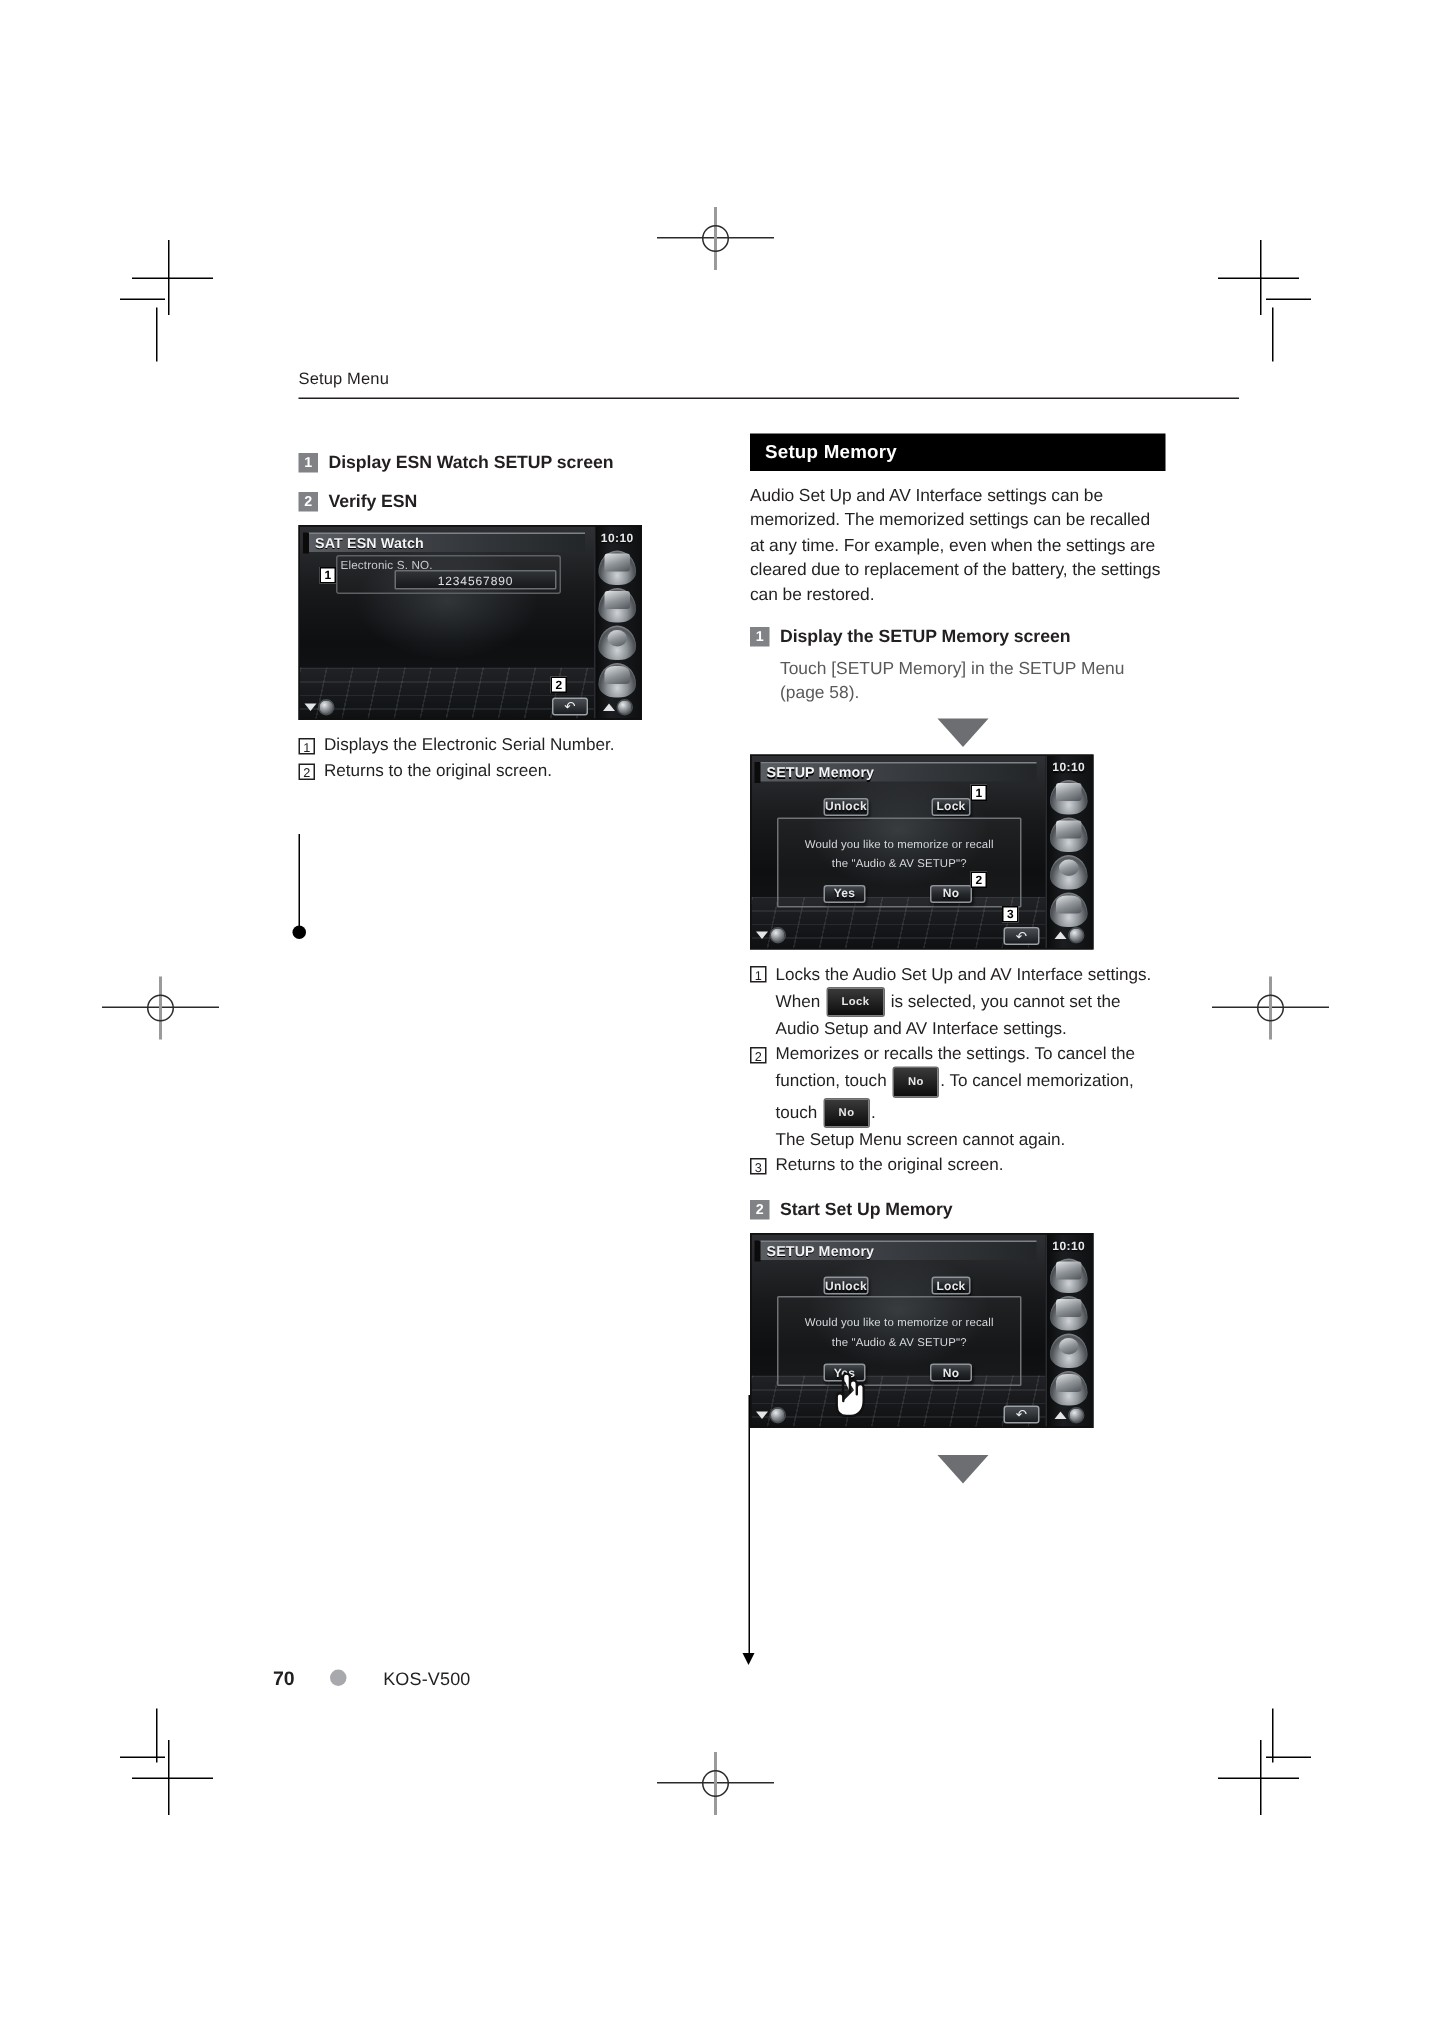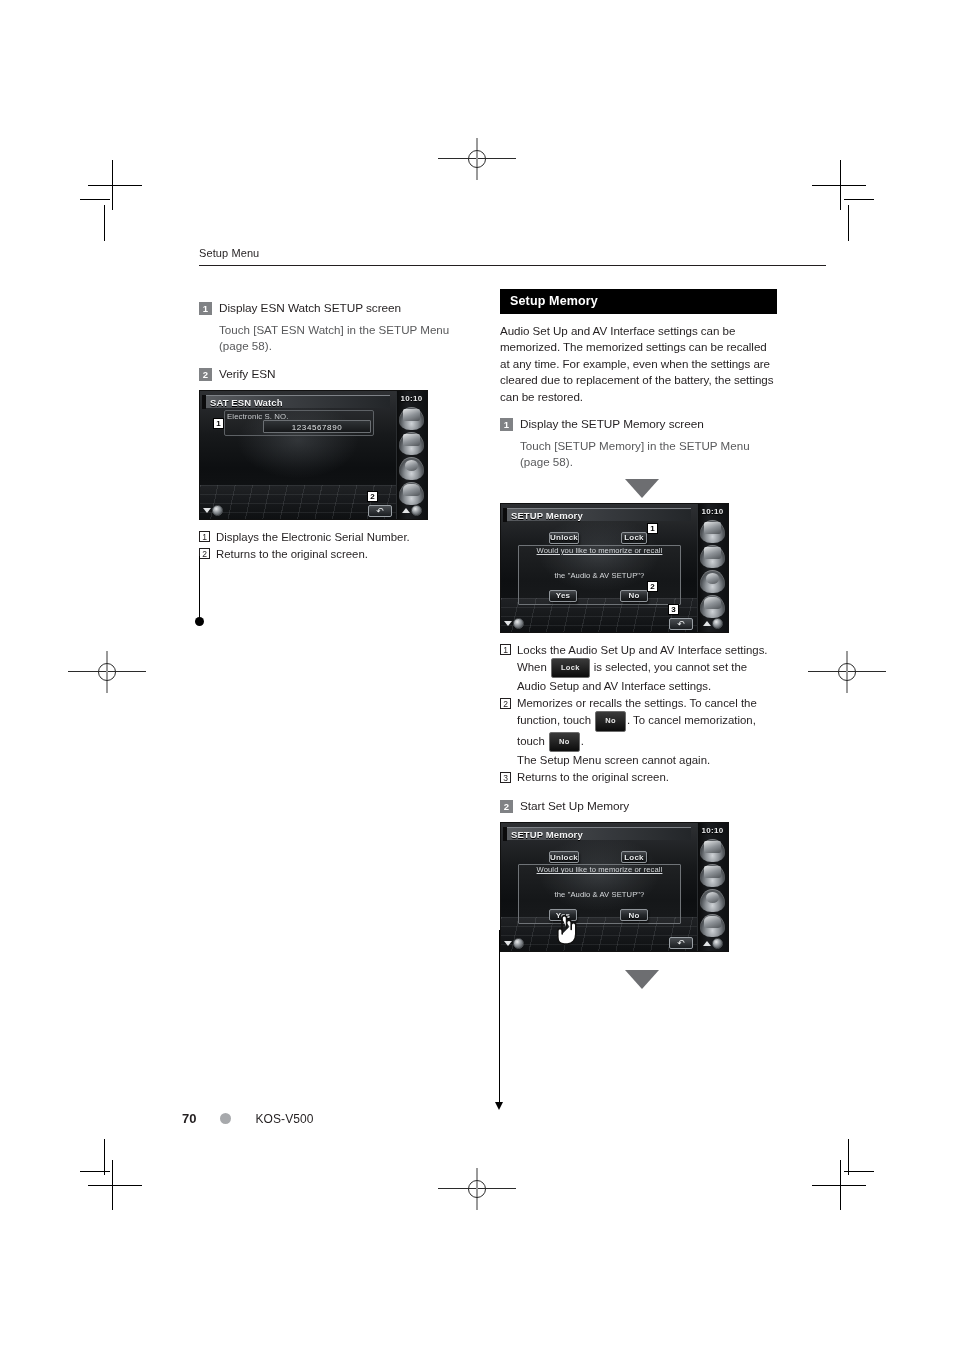--- a/index.html
+++ b/index.html
@@ -61,21 +61,21 @@
   }
   .step-num {
     flex:0 0 auto;
     width:13px; height:13px;
     background:#808285; color:#fff;
     font-size:9.5px; font-weight:bold;
     text-align:center; line-height:13px;
     margin-top:1px;
   }
   .step-title {
-    font-size:11.8px; font-weight:normal; line-height:14px;
+    font-size:11.8px; font-weight:bold; line-height:14px;
     letter-spacing:-.05px;
   }
   .step-body {
     margin:7px 0 0 20px;
     font-size:11.6px; line-height:16.4px; color:#58595b;
   }
 
   
   .callouts { margin-top:9px; }
   .callout {
@@ -217,21 +217,21 @@
     position:absolute; left:17px; top:41px; width:163px; height:60px;
     border:1px solid #6f7377;
     background:rgba(255,255,255,.035);
     border-radius:1px;
   }
   .dlg-line {
     position:absolute; left:0; right:0;
     text-align:center; color:#d7dadd;
     font-size:7.6px; letter-spacing:.1px;
   }
-  .dlg-line.l1 { top:0;text-decoration:underline; }
+  .dlg-line.l1 { top:12px; }
   .dlg-line.l2 { top:25px; }
 
   
   .dev-bottom-left, .dev-bottom-right {
     position:absolute; bottom:2px; width:24px; height:12px;
     display:flex; align-items:center; gap:1px;
   }
   .dev-bottom-left { left:3px; }
   .tri-ctl {
     width:0;height:0;border-left:4px solid transparent;border-right:4px solid transparent;
@@ -350,21 +350,20 @@
   <div class="head-rule"></div>
 
   <div class="col col-left">
 
 
 
     <div class="step">
       <div class="step-num">1</div>
       <div class="step-title">Display ESN Watch SETUP screen</div>
     </div>
-    <div class="step-body">Touch [SAT ESN Watch] in the SETUP Menu (page 58).</div>
 
     <div class="step">
       <div class="step-num">2</div>
       <div class="step-title">Verify ESN</div>
     </div>
 
     <div class="device">
       <div class="dev-main">
         <div class="glow"></div>
         <div class="floor"></div>

